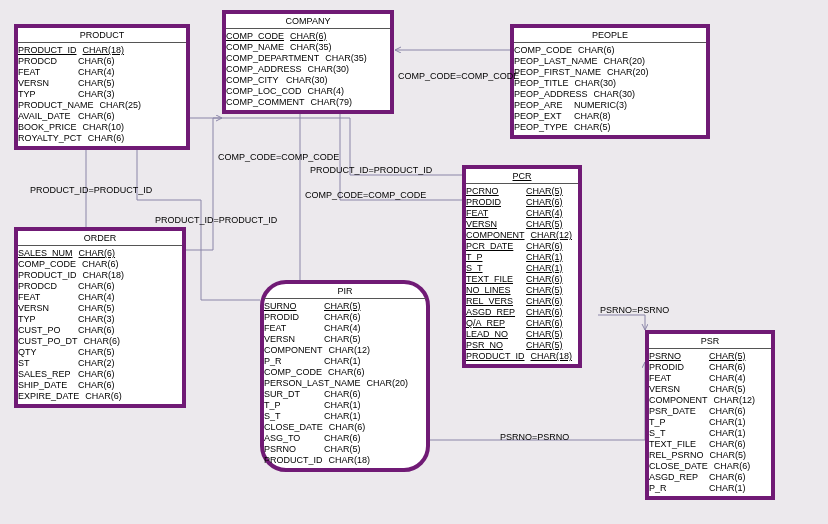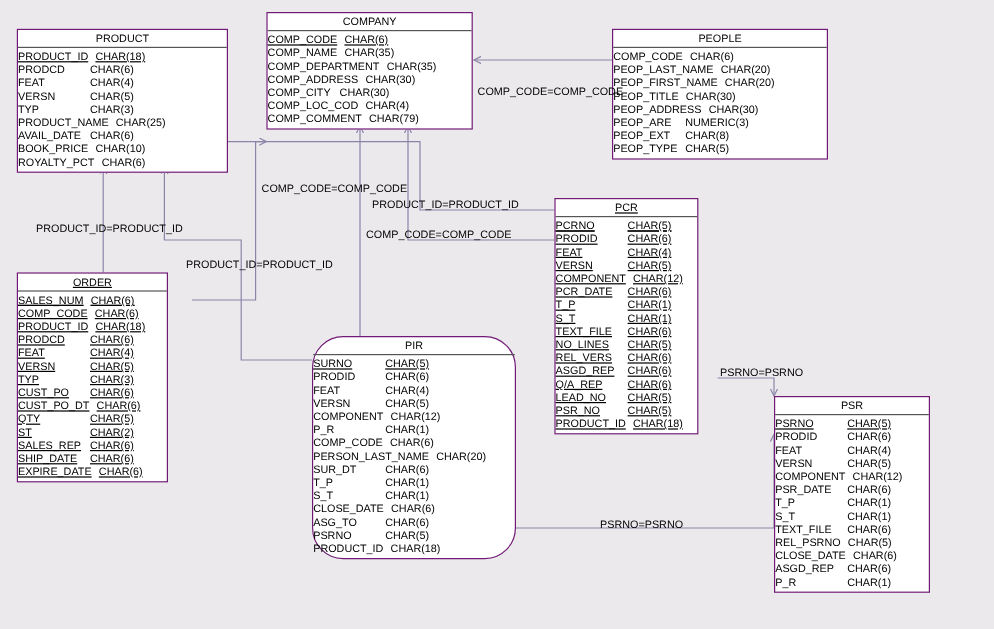--- a/index.html
+++ b/index.html
@@ -20,21 +20,21 @@
   }
   svg.connectors {
     position: absolute;
     left: 0; top: 0;
     width: 828px; height: 524px;
     pointer-events: none;
   }
   .entity {
     position: absolute;
     background: #fff;
-    border: 1px solid #701a75;
+    border: 4px solid #701a75;
   }
   .entity-title {
     text-align: center;
     padding: 2px 4px;
     border-bottom: 1px solid #555;
     font-weight: normal;
   }
   .entity-body {
     padding: 2px 0;
   }
@@ -161,21 +161,21 @@
           <span class="colname">COMP_LOC_COD</span>
           <span class="coltype">CHAR(4)</span>
         </div>
         <div class="row">
           <span class="colname">COMP_COMMENT</span>
           <span class="coltype">CHAR(79)</span>
         </div>
       </div>
 </div>
 
-<div class="entity" style="left:510px; top:24px; width:180px;">
+<div class="entity" style="left:510px; top:24px; width:200px;">
   <div class="entity-title">PEOPLE</div>
   <div class="entity-body">
         <div class="row">
           <span class="colname">COMP_CODE</span>
           <span class="coltype">CHAR(6)</span>
         </div>
         <div class="row">
           <span class="colname">PEOP_LAST_NAME</span>
           <span class="coltype">CHAR(20)</span>
         </div>
@@ -199,21 +199,21 @@
           <span class="colname">PEOP_EXT</span>
           <span class="coltype">CHAR(8)</span>
         </div>
         <div class="row">
           <span class="colname">PEOP_TYPE</span>
           <span class="coltype">CHAR(5)</span>
         </div>
       </div>
 </div>
 
-<div class="entity" style="left:14px; top:227px; width:126px;text-decoration:underline;">
+<div class="entity" style="left:14px; top:227px; width:172px;">
   <div class="entity-title">ORDER</div>
   <div class="entity-body">
         <div class="row pk">
           <span class="colname">SALES_NUM</span>
           <span class="coltype">CHAR(6)</span>
         </div>
         <div class="row">
           <span class="colname">COMP_CODE</span>
           <span class="coltype">CHAR(6)</span>
         </div>

